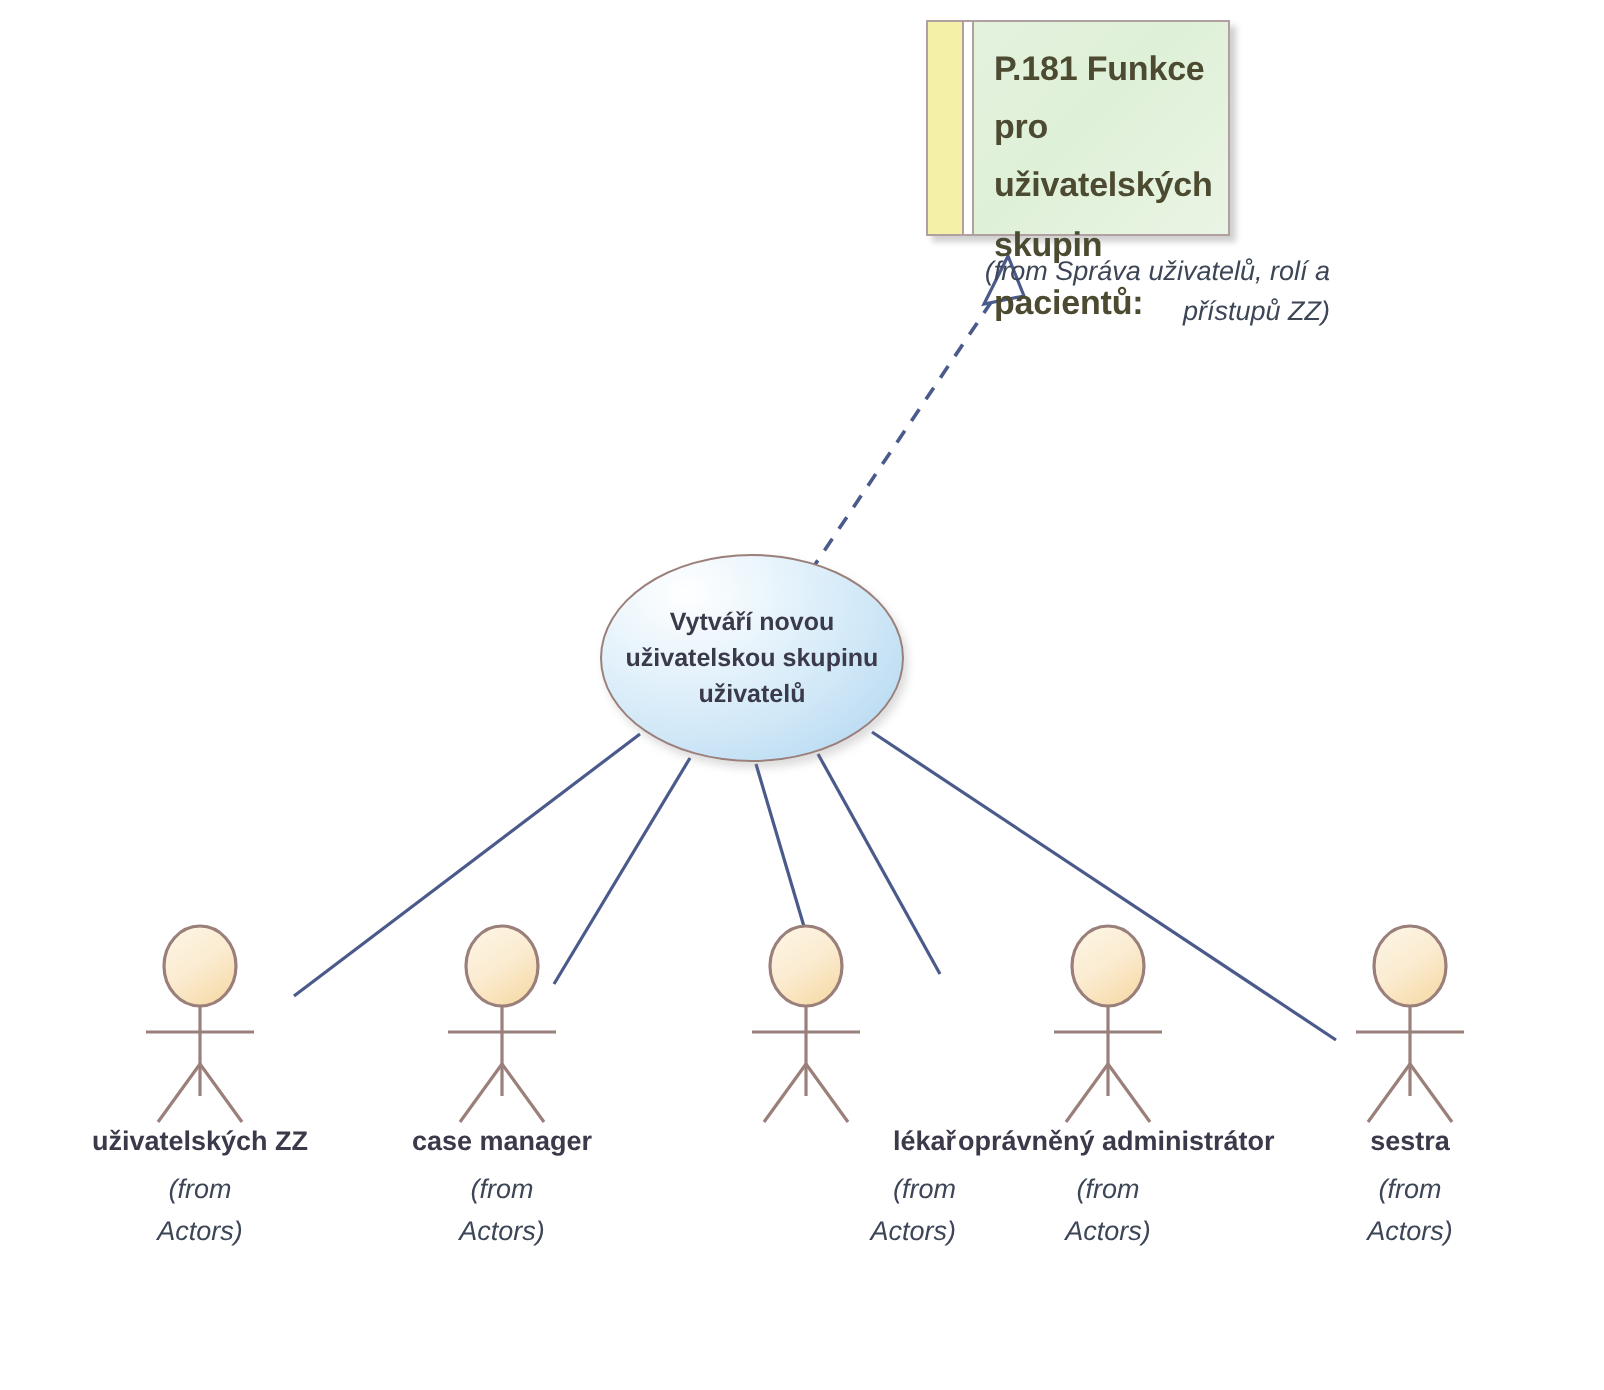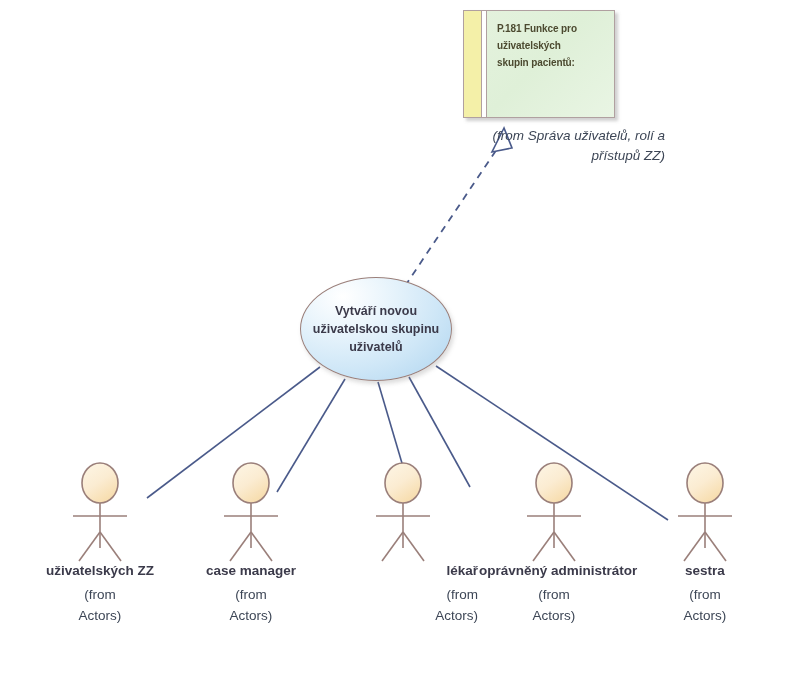--- a/index.html
+++ b/index.html
@@ -51,21 +51,21 @@
     border-right: 1px solid #b0a0a0;
     flex: 0 0 auto;
   }
   .note-body {
     flex: 1 1 auto;
     background: linear-gradient(135deg, #e4f2dd 0%, #dff0d8 45%, #e9f5e4 100%);
     padding: 9px 8px 6px 10px;
     box-sizing: border-box;
   }
   .note-text {
-    font-size: 10px;
+    font-size: 17px;
     font-weight: bold;
     color: #4c4a30;
     line-height: 1.72;
     letter-spacing: -0.1px;
   }
   .note-from {
     position: absolute;
     left: 455px;
     top: 126px;
     width: 210px;
@@ -118,20 +118,21 @@
   }
   .actor-name {
     font-size: 13.5px;
     font-weight: bold;
     color: #3b3a4a;
     white-space: nowrap;
     margin-top: 1px;
   }
   .actor-from {
     font-size: 13.5px;
+    font-style: italic;
     color: #3d4656;
     line-height: 1.55;
     margin-top: 7px;
   }
 </style>
 </head>
 <body>
 
 <div id="canvas">
 

